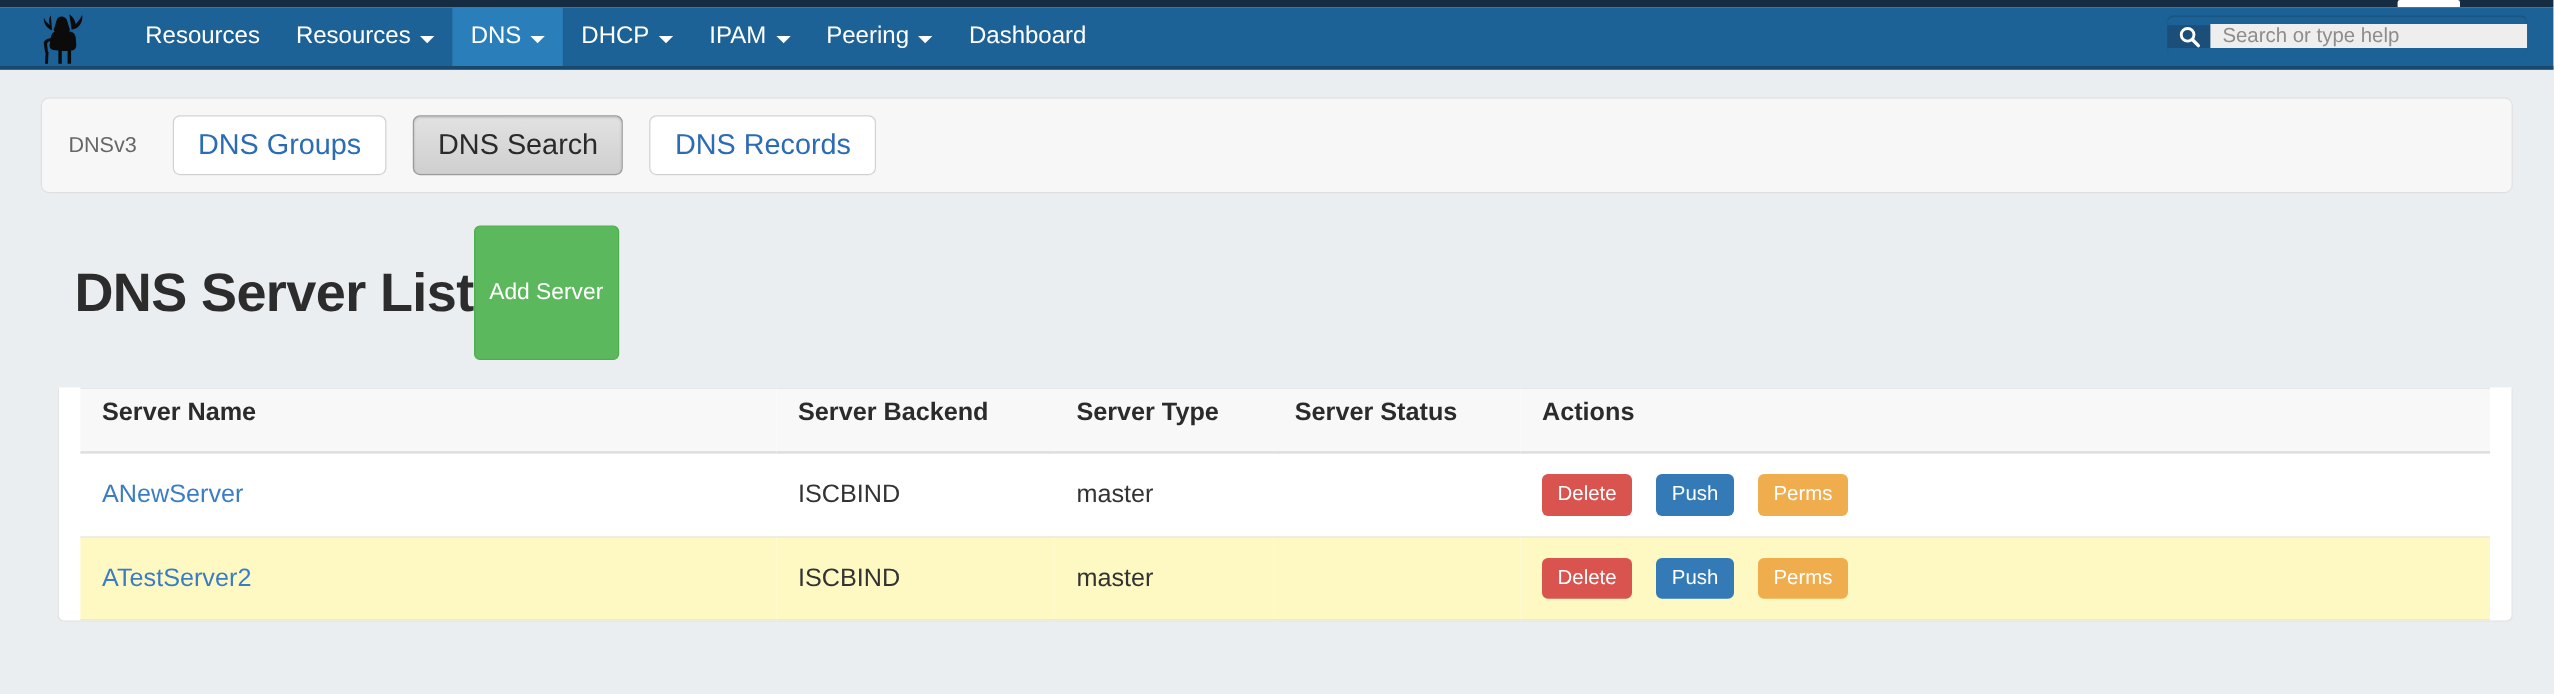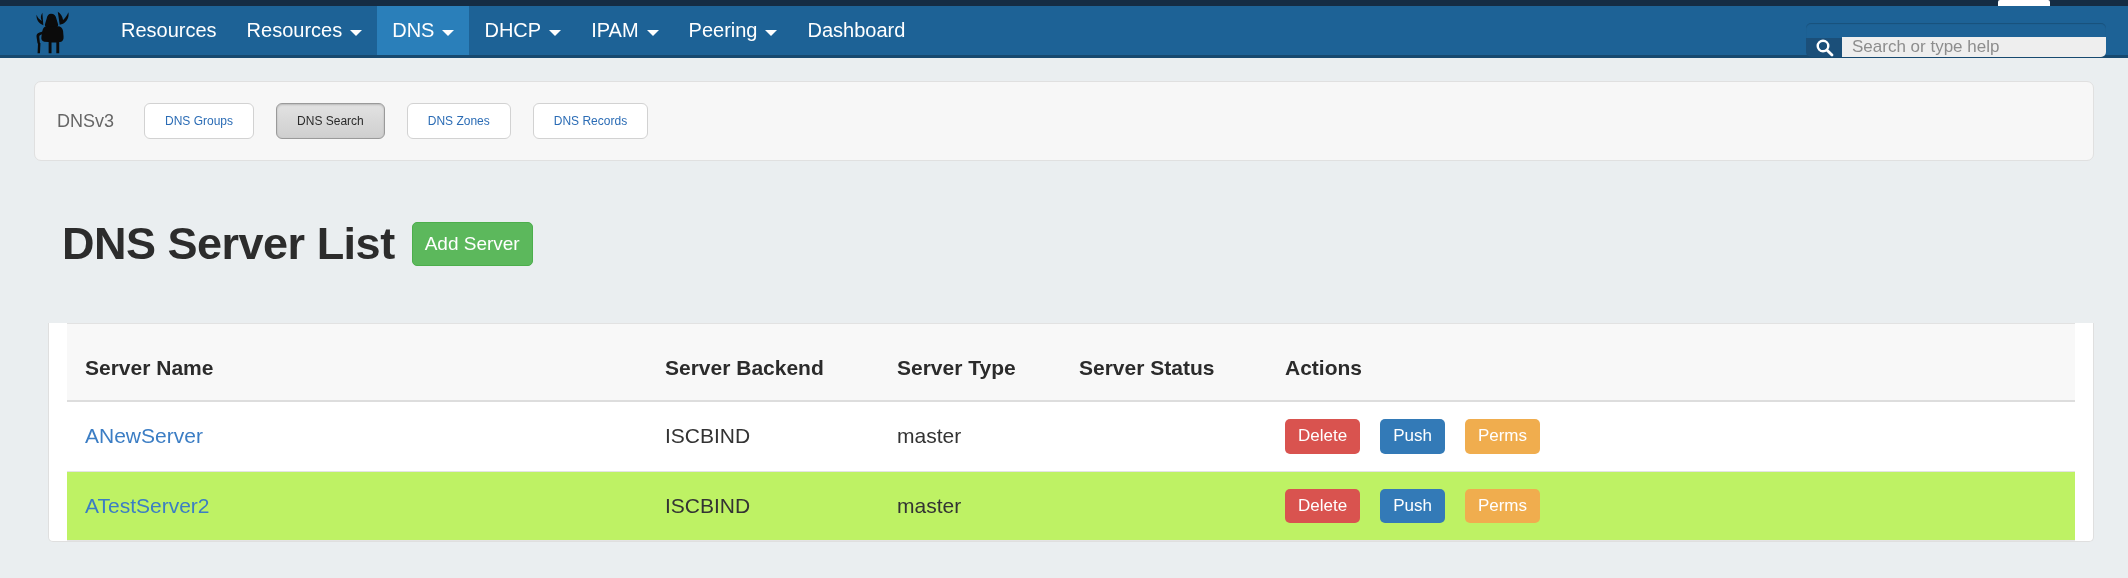--- a/index.html
+++ b/index.html
@@ -75,23 +75,23 @@
     border-right: 6px solid transparent;
     border-top: 6px solid #ffffff;
     position: relative;
     top: 2px;
   }
 
   
   .search-wrap {
     position: absolute;
     right: 22px;
-    top: 17px;
-    display: flex;
-    align-items: flex-end;
+    top: 7px;
+    display: flex;
+    align-items: center;
     height: 34px;
     border-radius: 5px;
     overflow: hidden;
     box-shadow: 0 1px 1px rgba(0,0,0,.18) inset;
   }
   .search-btn {
     width: 36px;
     background: #1b4f79;
     display: flex;
     align-items: center;
@@ -123,43 +123,41 @@
     height: 80px;
   }
   .subpanel-title {
     font-size: 18px;
     color: #666666;
     padding-right: 8px;
     white-space: nowrap;
   }
   .tab-btn {
     font-family: "Liberation Sans", sans-serif;
-    font-size: 12px;
+    font-size: 24px;
     color: #2b6cb5;
     background: #ffffff;
     border: 1px solid #d2d2d2;
     border-radius: 6px;
     padding: 10px 20px;
     cursor: pointer;
     white-space: nowrap;
     line-height: 1.2;
   }
   .tab-btn.active {
     color: #2a2a2a;
     background: linear-gradient(to bottom, #e2e2e2 0%, #cfcfcf 100%);
     border: 1px solid #9a9a9a;
     box-shadow: 0 1px 2px rgba(0,0,0,.18) inset;
   }
 
   
   .page-head {
     margin: 27px 0 0 62px;
     display: flex;
-    align-items: center;
-    gap: 17px;
   }
   .page-title {
     font-size: 45px;
     font-weight: bold;
     color: #2c2c2c;
     letter-spacing: -0.5px;
     white-space: nowrap;
   }
   .add-btn {
     font-family: "Liberation Sans", sans-serif;
@@ -185,34 +183,34 @@
   table {
     width: 100%;
     border-collapse: collapse;
     table-layout: fixed;
   }
   thead th {
     text-align: left;
     font-size: 21px;
     font-weight: bold;
     color: #2b2b2b;
-    padding: 32px 0 20px 18px;
+    padding: 8px 0 20px 18px;
     background: #f8f8f8;
     border-top: 1px solid #e2e2e2;
     border-bottom: 2px solid #dddddd;
     margin-top: 44px;
   }
   tbody td {
     font-size: 21px;
     color: #333333;
     padding: 17px 0 17px 18px;
     border-bottom: 1px solid #e4e4e4;
     vertical-align: middle;
   }
-  tbody tr.striped td { background: #bef264; }
+  tbody tr.striped td { background: #fef9c3; }
   .srv-link {
     color: #3b7dc4;
     text-decoration: none;
     cursor: pointer;
   }
   .col-name    { width: 580px; }
   .col-backend { width: 232px; }
   .col-type    { width: 182px; }
   .col-status  { width: 206px; }
   .col-actions { width: auto; }
@@ -292,21 +290,20 @@
       </svg>
     </div>
     <input class="search-input" type="text" placeholder="Search or type help" style="">
   </div>
 </div>
 
 <div class="subpanel">
   <div class="subpanel-title">DNSv3</div>
   <button class="tab-btn">DNS Groups</button>
   <button class="tab-btn active">DNS Search</button>
-  <button class="tab-btn">DNS Zones</button>
   <button class="tab-btn">DNS Records</button>
 </div>
 
 <div class="page-head">
   <h1 class="page-title">DNS Server List</h1>
   <button class="add-btn">Add Server</button>
 </div>
 
 <div class="table-panel">
   <table>

